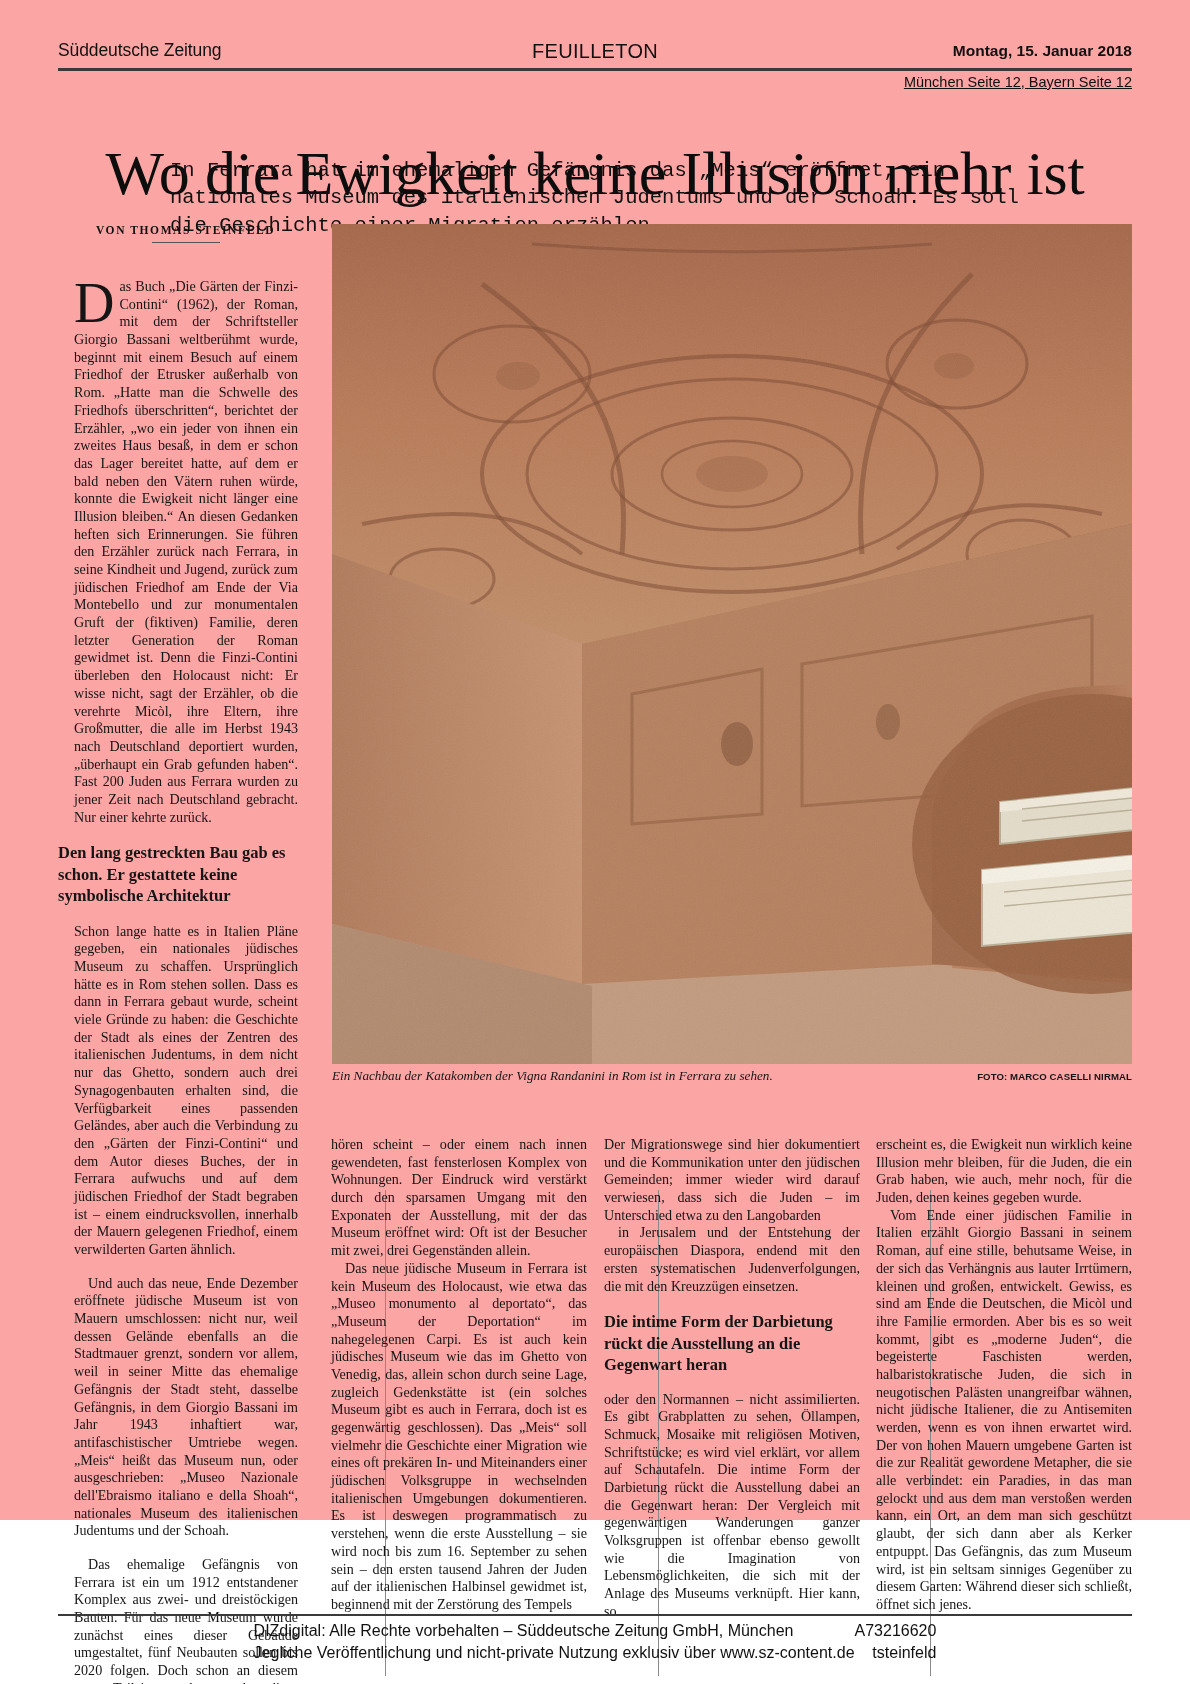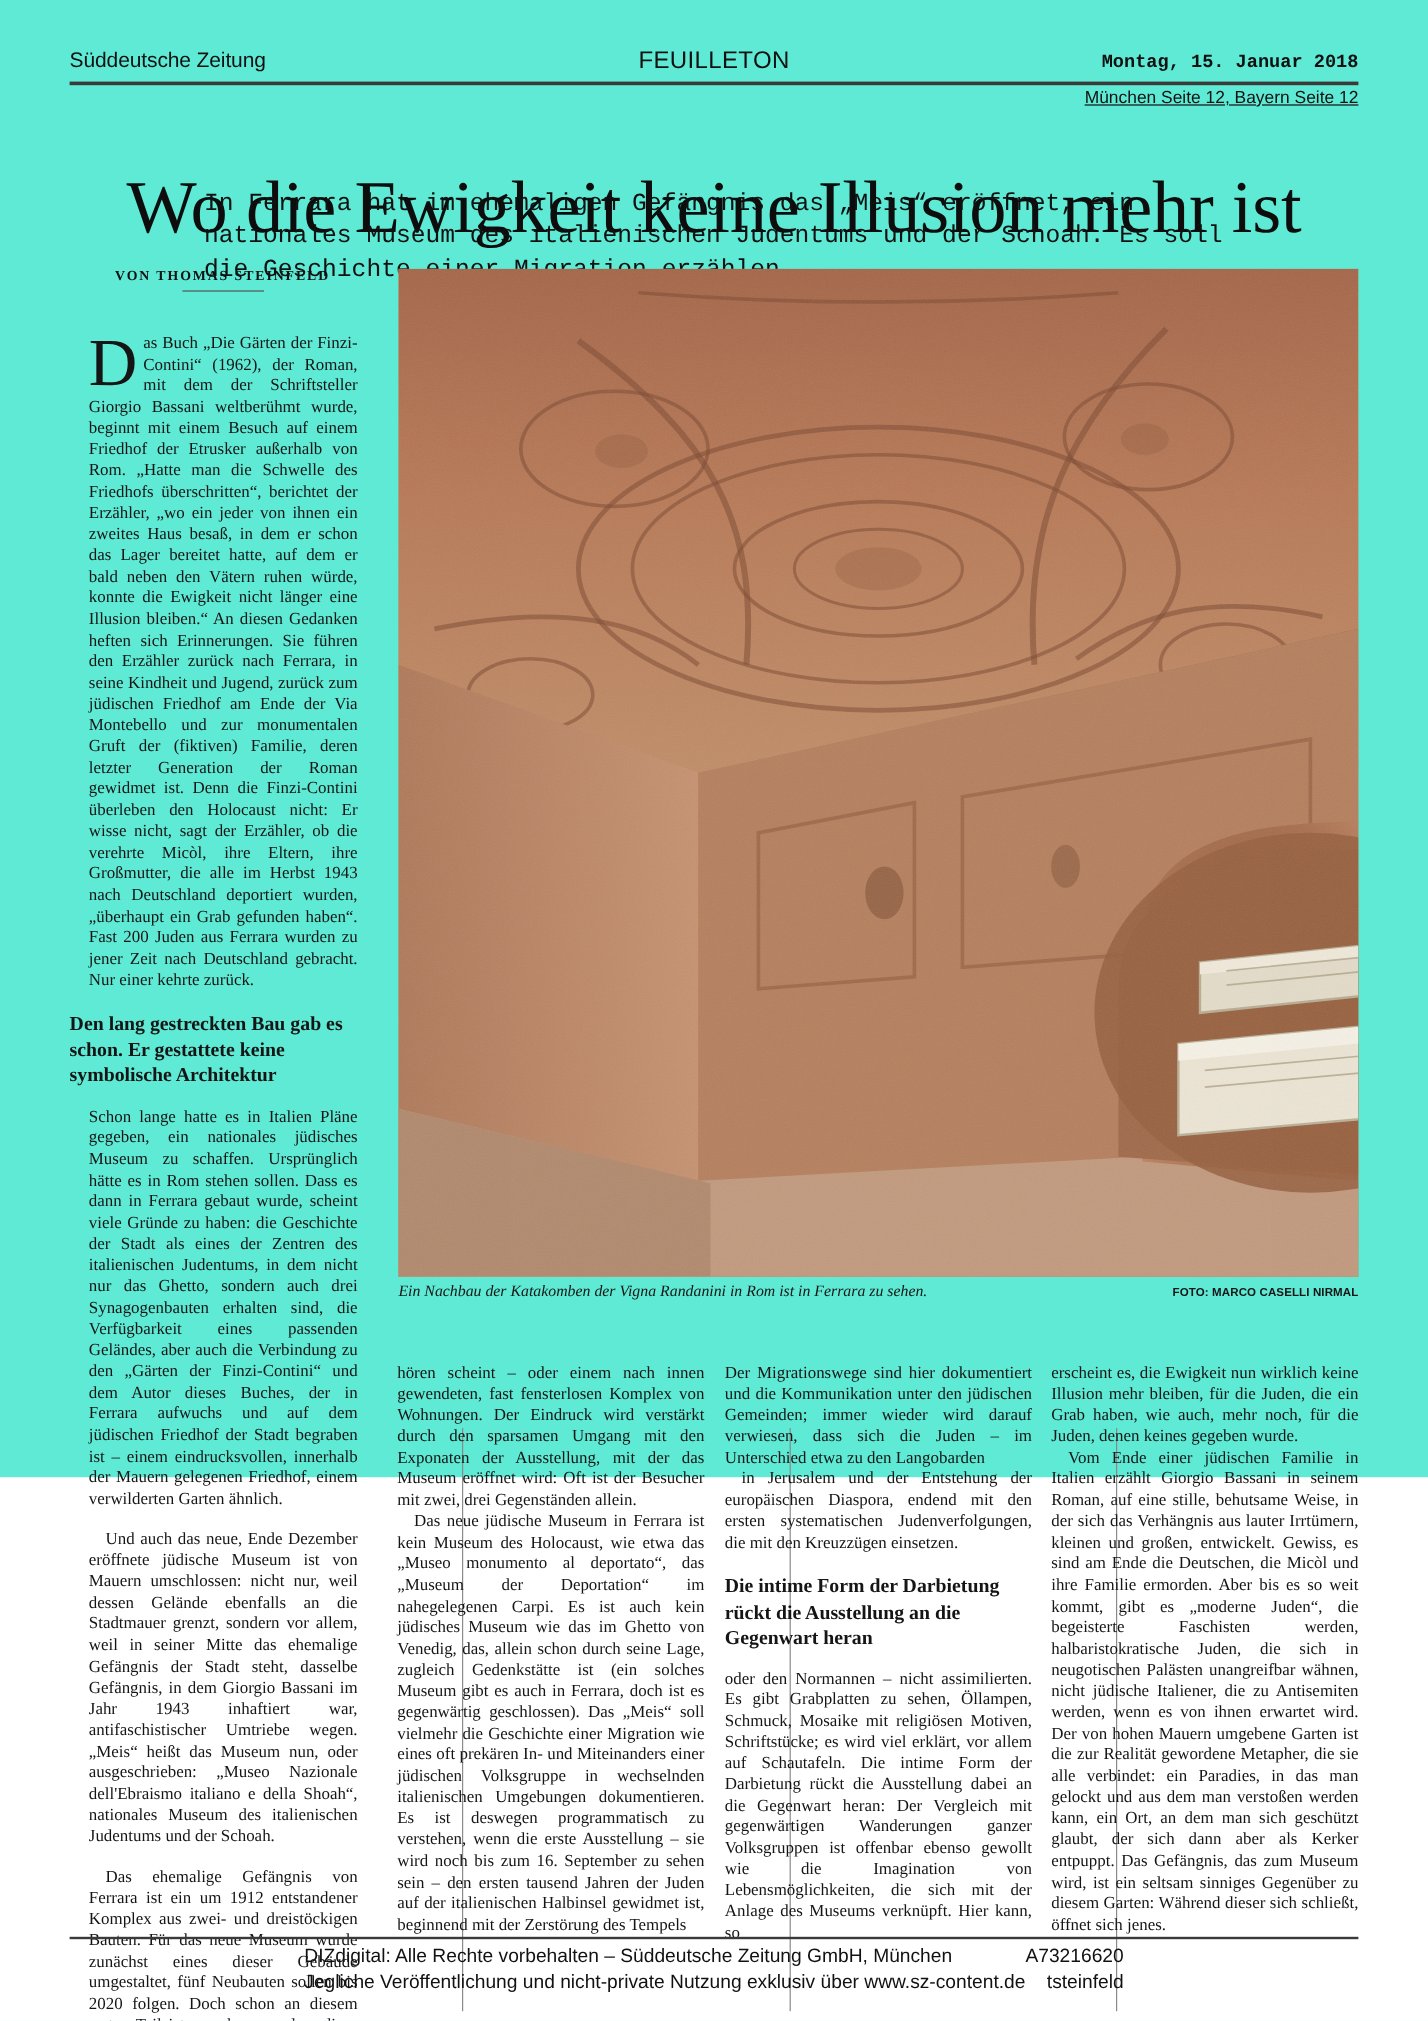--- a/index.html
+++ b/index.html
@@ -12,22 +12,22 @@
     height: 1684px;
     font-family: "Liberation Serif", serif;
     color: #1a1a1a;
     position: relative;
     overflow: hidden;
   }
   .page {
     position: absolute;
     left: 0; top: 0;
     width: 1190px;
-    height: 1231px;
-    background: #5eead4;
+    height: 1520px;
+    background: #fca5a5;
   }
 
   
   .masthead {
     position: absolute;
     left: 58px;
     top: 40px;
     width: 1074px;
     display: flex;
     align-items: baseline;
@@ -44,21 +44,21 @@
     font-family: "Liberation Sans", sans-serif;
     font-size: 20px;
     font-weight: 400;
     letter-spacing: 0.3px;
     color: #111;
     position: absolute;
     left: 50%;
     transform: translateX(-50%);
   }
   .masthead-right {
-    font-family: Liberation Mono, monospace;
+    font-family: Liberation Sans, sans-serif;
     font-size: 15.5px;
     font-weight: 700;
     color: #111;
     margin-left: 38px;
   }
   .masthead-rule {
     position: absolute;
     left: 58px;
     top: 68px;
     width: 1074px;

